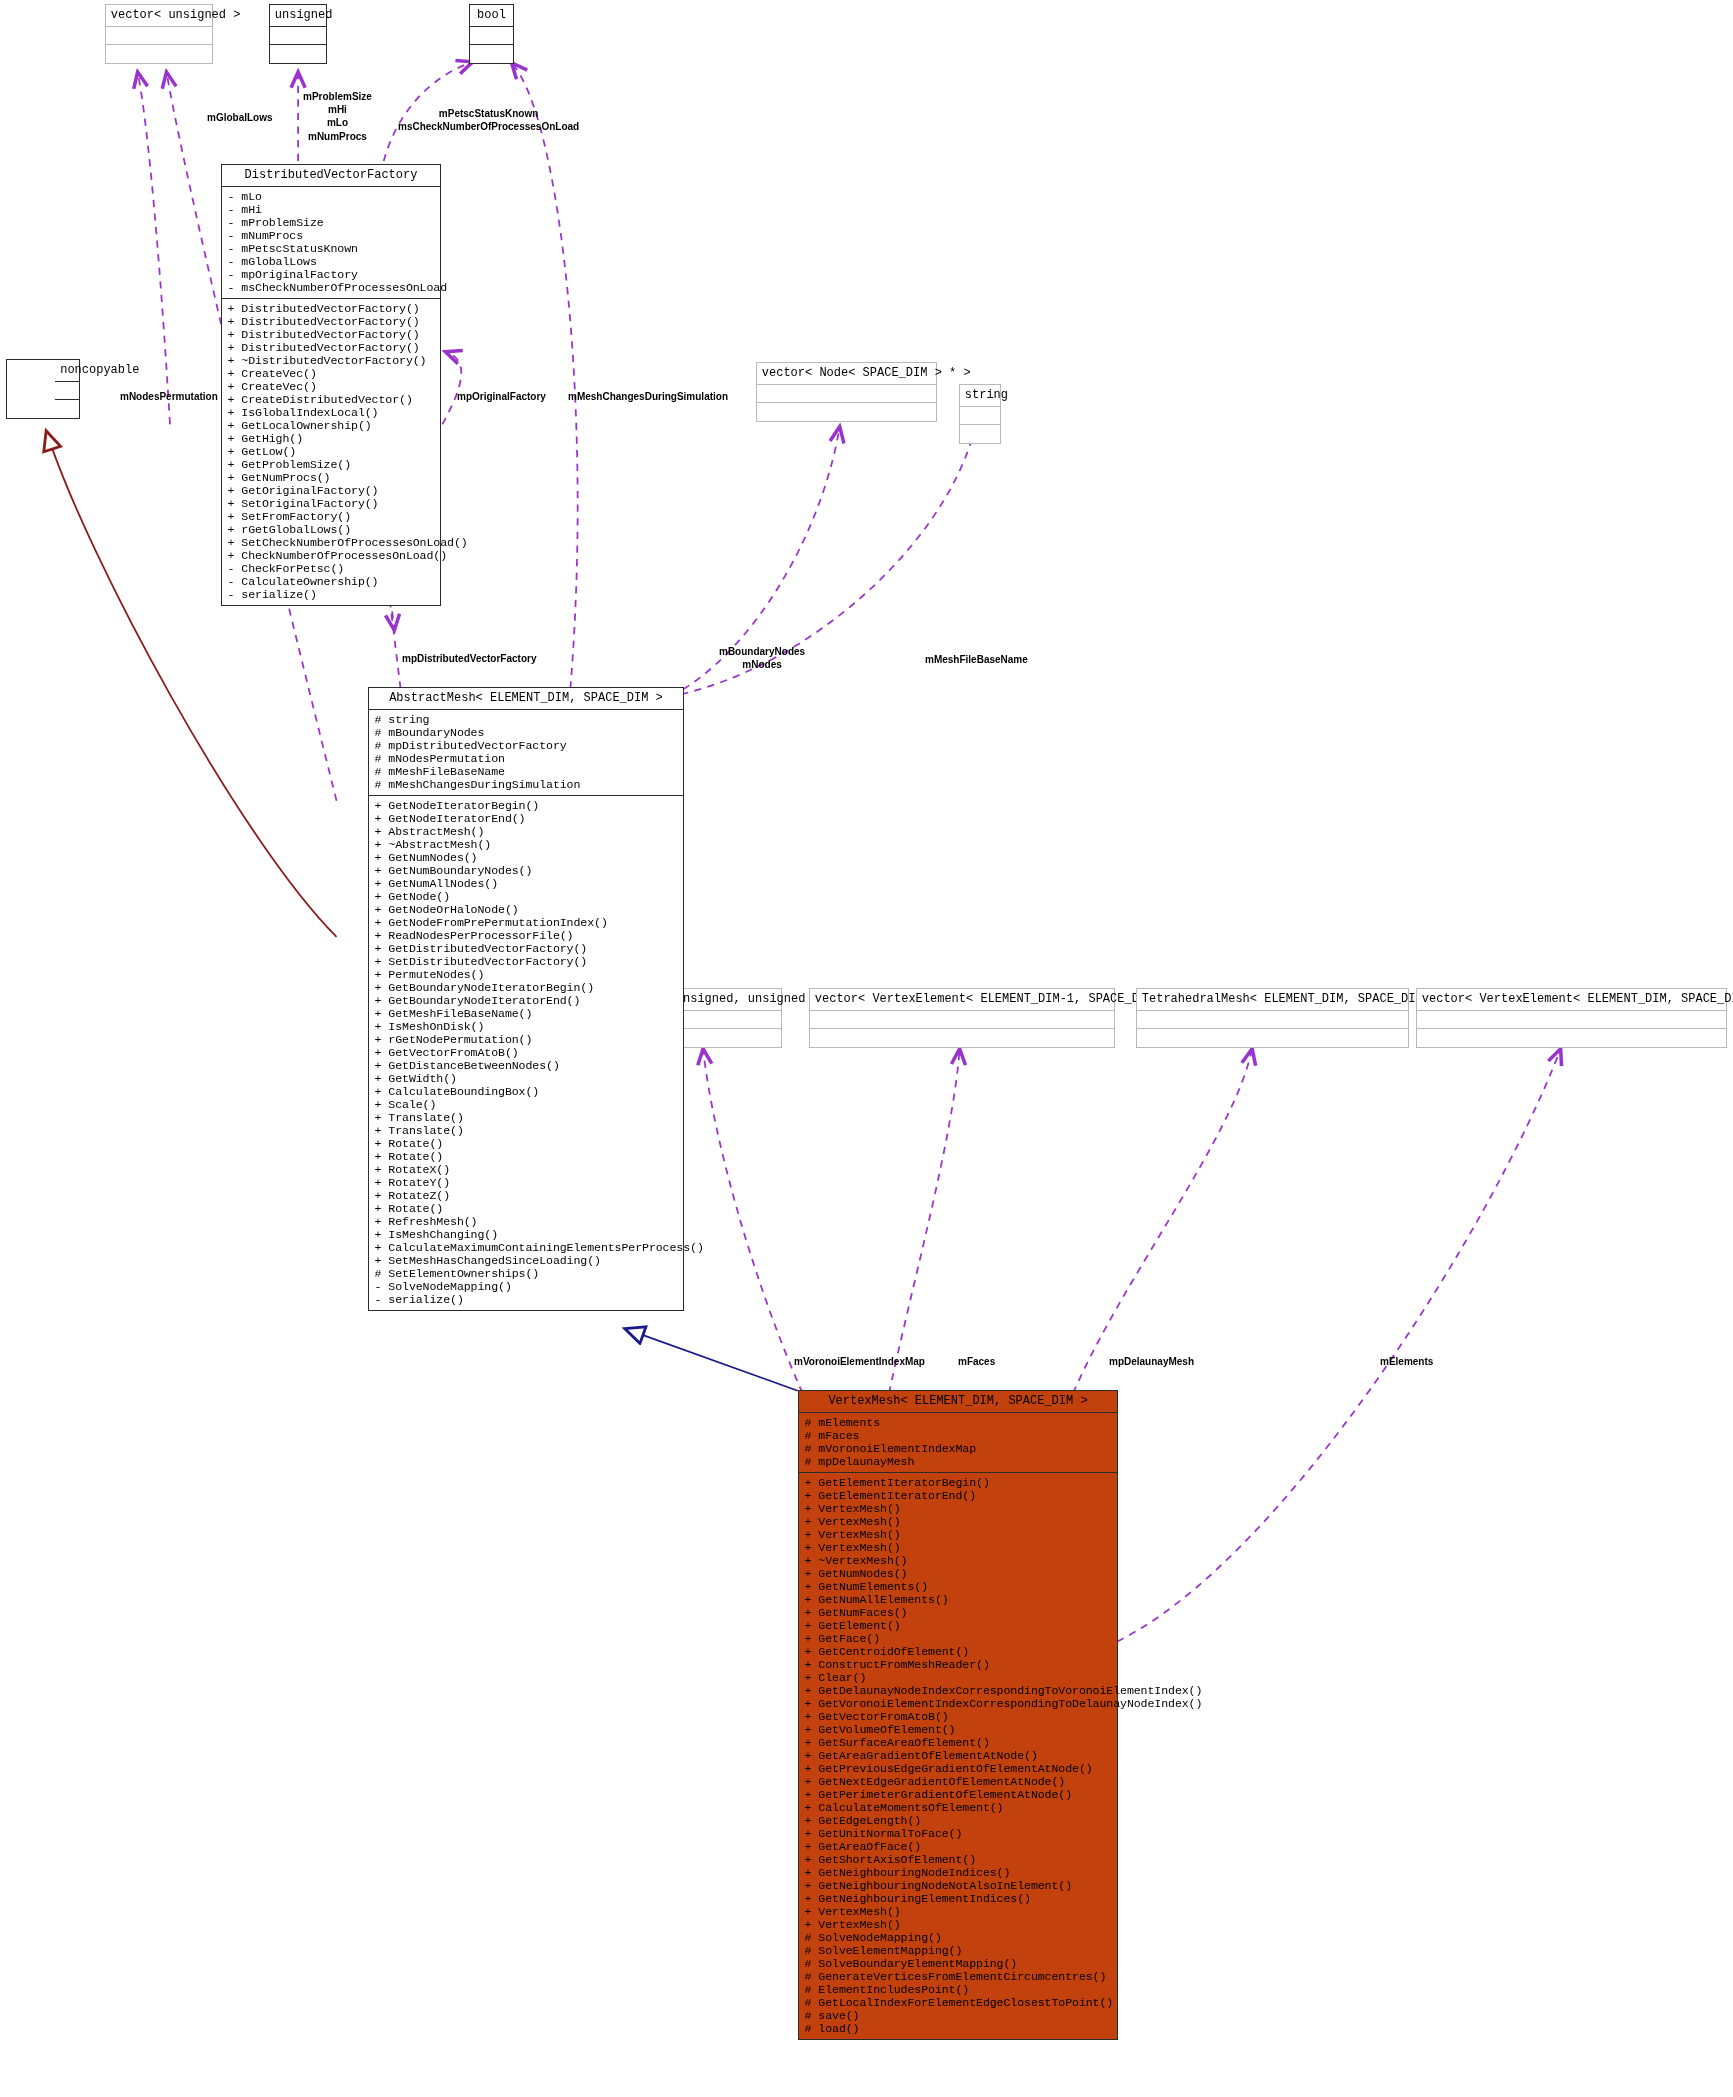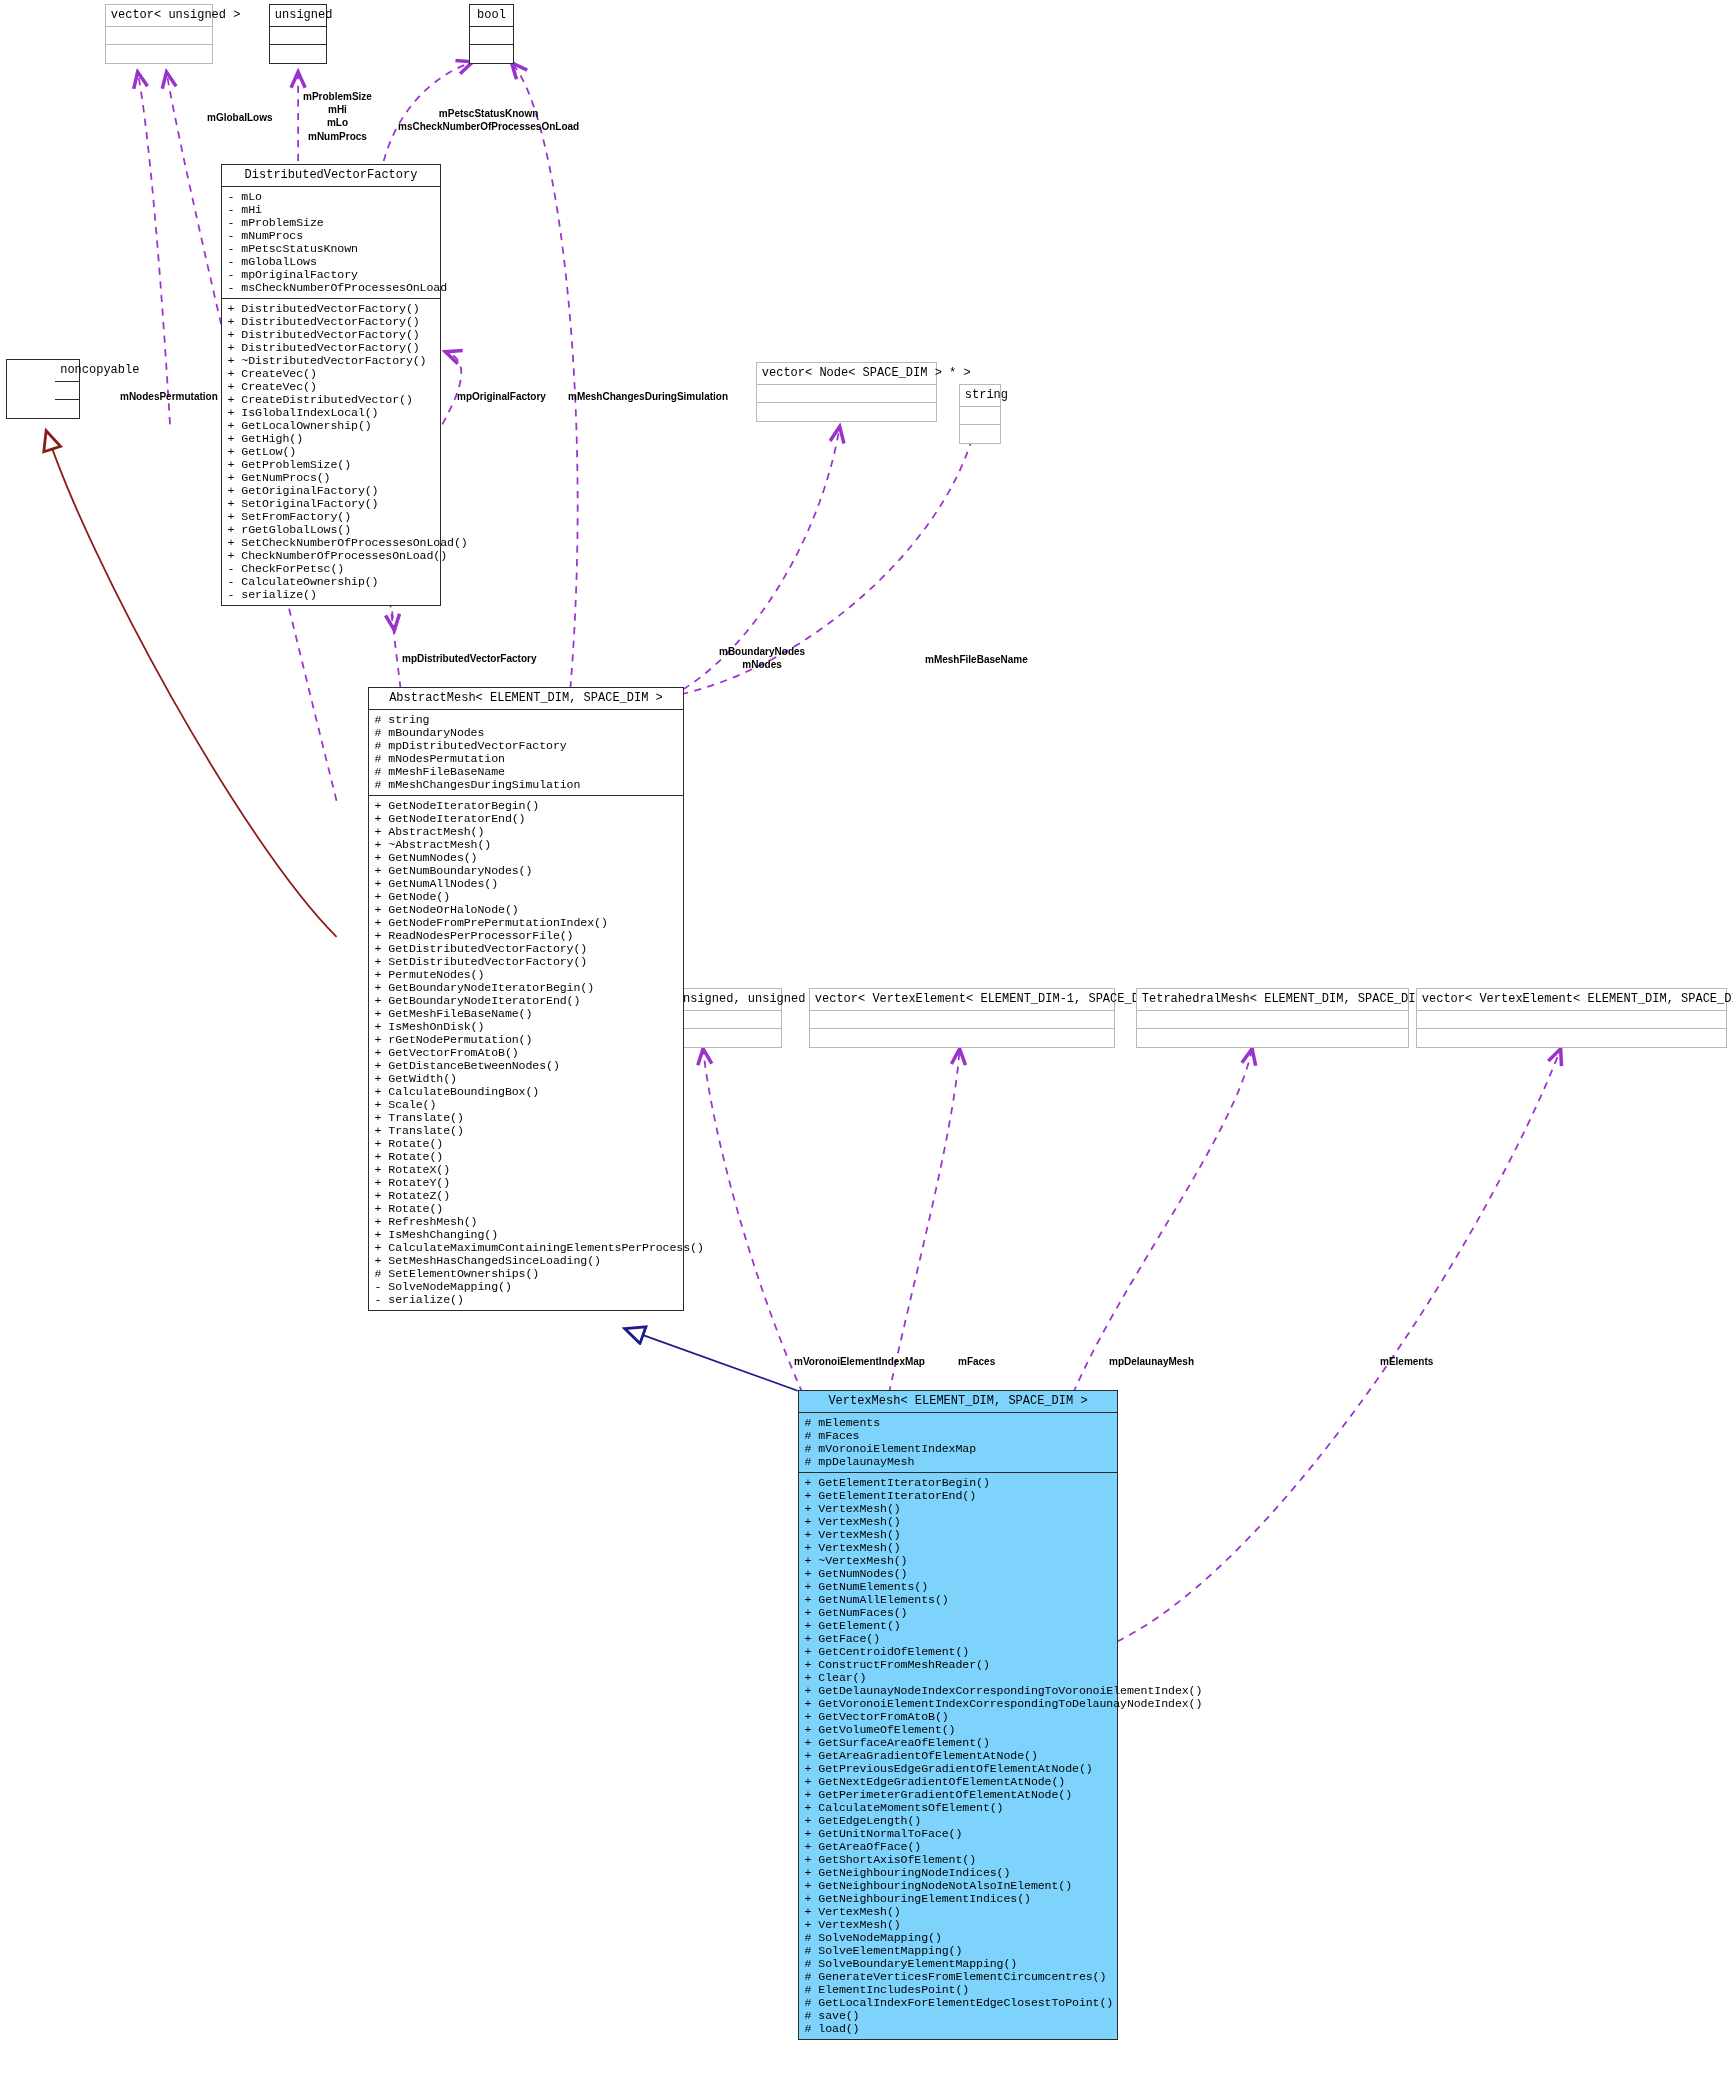--- a/index.html
+++ b/index.html
@@ -35,21 +35,21 @@
     line-height: 1.0;
     font-family: Liberation Mono, monospace;
   }
   .node.plain {
     border: 0.8px solid #b8b8b8;
   }
   .node.strong {
     border: 0.8px solid #2b2b2b;
   }
   .node.filled {
-    background: #7dd3fc;
+    background: #c2410c;
     border: 0.8px solid #2b2b2b;
   }
   .node .title {
     text-align: center;
     padding: 4px 4.8px 4.8px 4.8px;
     white-space: nowrap;
     font-size: 12px;
   }
   .node.plain .title { border-bottom: 0.8px solid #b8b8b8; }
   .node.strong .title { border-bottom: 0.8px solid #2b2b2b; }

